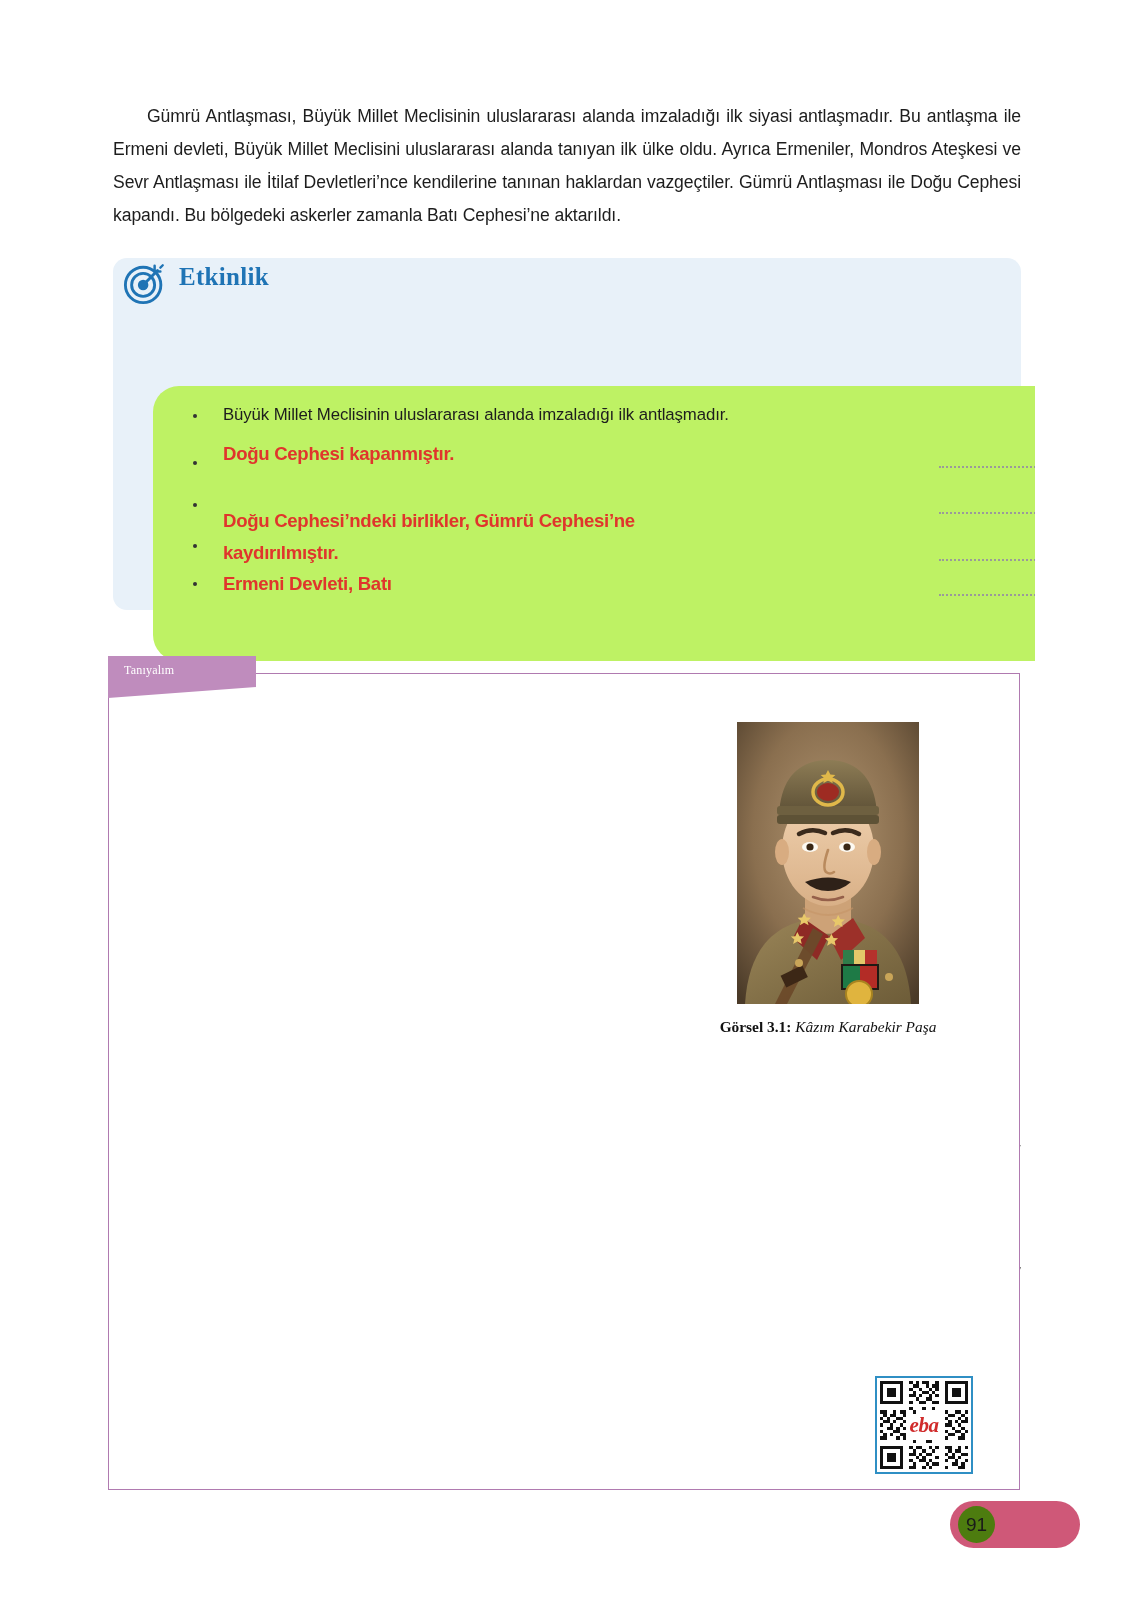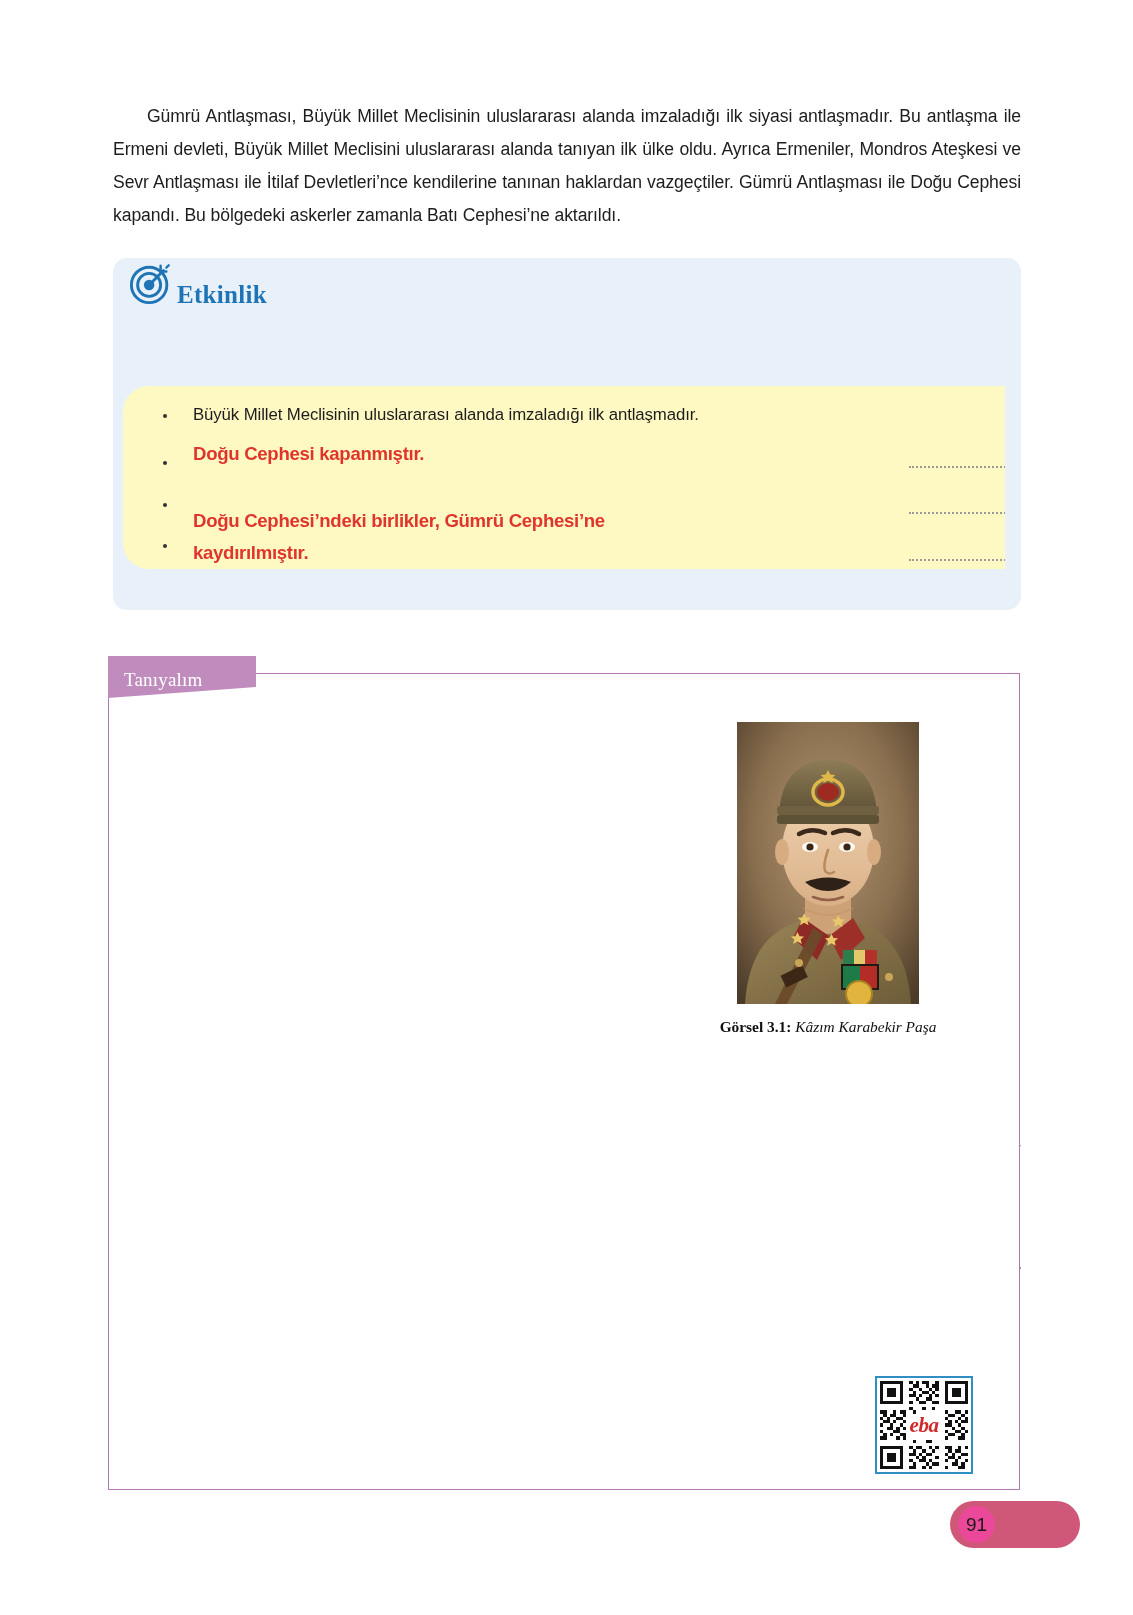--- a/index.html
+++ b/index.html
@@ -36,25 +36,25 @@
     left: 113px;
     top: 258px;
     width: 908px;
     height: 352px;
     background: #e8f1f9;
     border-radius: 14px;
     box-sizing: border-box;
   }
   .etkinlik-head {
     position: absolute;
-    left: 16px;
+    left: 10px;
     top: 2px;
     display: flex;
-    align-items: flex-end;
-    gap: 2px;
+    align-items: flex-start;
+    gap: 10px;
   }
   .target-icon {
     width: 46px;
     height: 46px;
     display: block;
   }
   .etkinlik-title {
     font-family: "Liberation Serif", serif;
     font-size: 25px;
     font-weight: bold;
@@ -72,25 +72,25 @@
     font-weight: bold;
     line-height: 31px;
     text-indent: 26px;
     color: #111;
     letter-spacing: -0.15px;
   }
 
   
   .answer-panel {
     position: absolute;
-    left: 10px;
+    left: 40px;
     top: 128px;
     width: 882px;
-    height: 183px;
-    background: #fef9c3;
+    height: 275px;
+    background: #bef264;
     border-top-left-radius: 26px;
     border-bottom-left-radius: 26px;
     overflow: hidden;
   }
   .bullet {
     position: absolute;
     width: 4px;
     height: 4px;
     background: #333;
     border-radius: 50%;
@@ -129,24 +129,23 @@
     height: 42px;
     background: #bf8cbd;
     clip-path: polygon(0 0, 100% 0, 100% 74%, 0 100%);
     z-index: 3;
   }
   .tan-tab span {
     position: absolute;
     left: 16px;
     top: 7px;
     font-family: "Liberation Serif", serif;
-    font-size: 19px;
+    font-size: 12px;
     color: #ffffff;
     letter-spacing: 0.2px;
-    margin-top: 6px;
   }
   .tan-box {
     position: absolute;
     left: 108px;
     top: 673px;
     width: 912px;
     height: 817px;
     border: 1.6px solid #b07ab0;
     background: #ffffff;
     box-sizing: border-box;
@@ -301,21 +300,21 @@
     border-radius: 24px;
     z-index: 4;
   }
   .pagenum-circle {
     position: absolute;
     left: 8px;
     top: 5px;
     width: 37px;
     height: 37px;
     border-radius: 50%;
-    background: #ec4899;
+    background: #4d7c0f;
     display: flex;
     align-items: center;
     justify-content: center;
     font-size: 19px;
     color: #1a1a1a;
   }
 </style>
 </head>
 <body>
 

